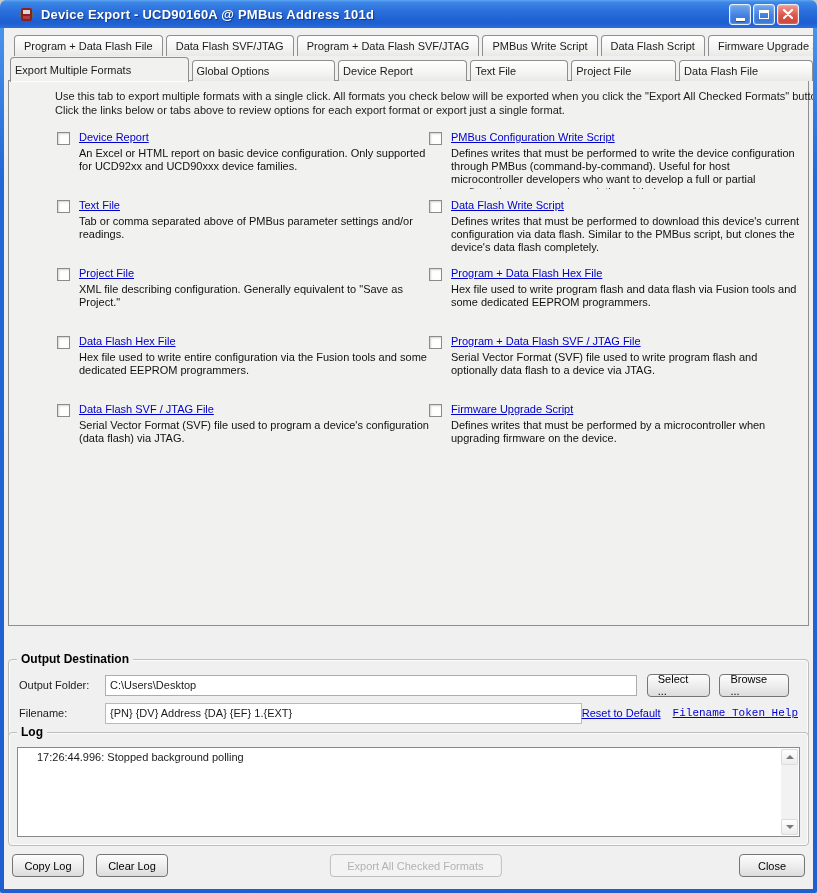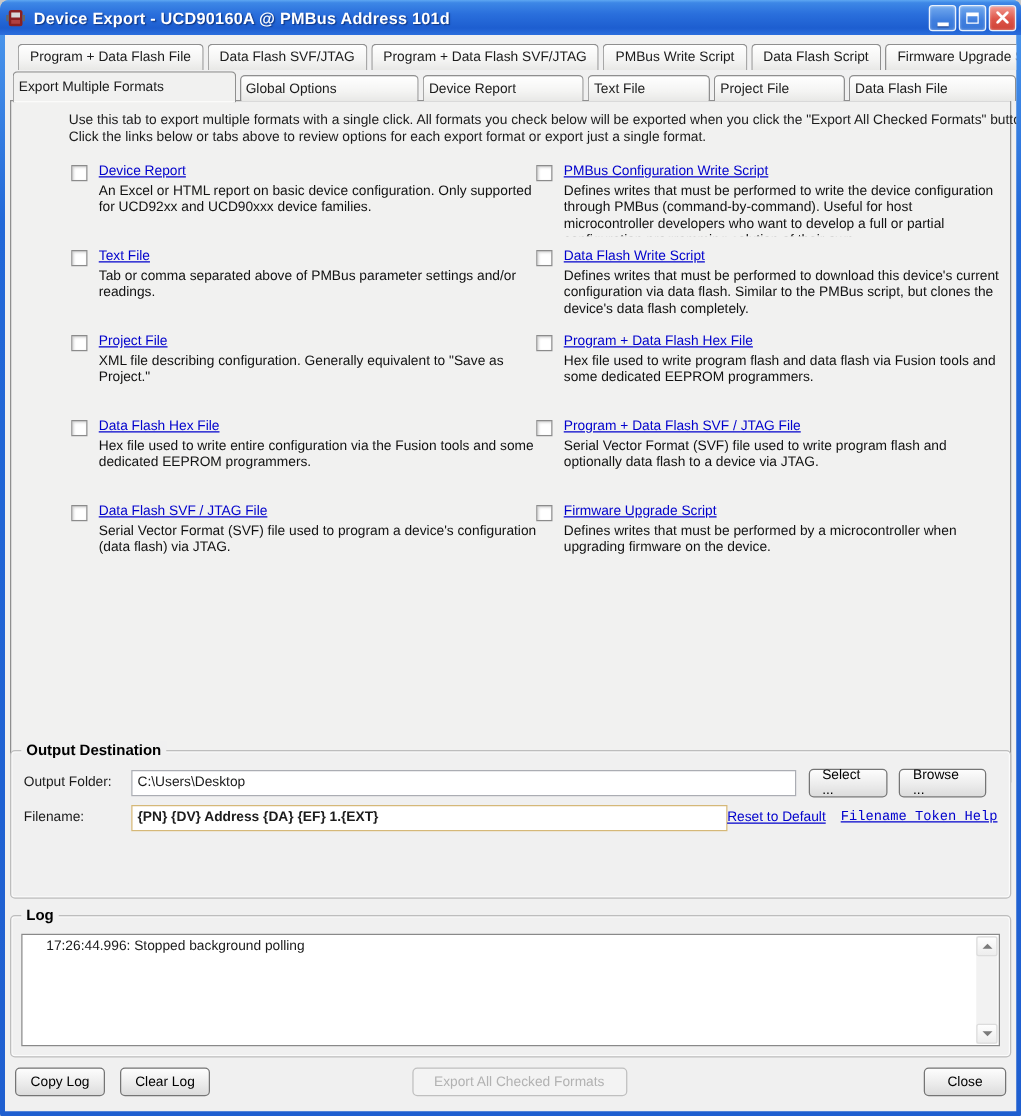--- a/index.html
+++ b/index.html
@@ -7,21 +7,21 @@
   .window {
     position:relative; width:817px; height:893px; margin:0 auto;
     background:linear-gradient(#4f9bee,#2268d8 20%,#1f5fd0);
     border-radius:7px 7px 2px 2px;
     overflow:hidden;
   }
   
   .titlebar {
     position:absolute; top:0; left:0; right:0; height:28px;
     background:linear-gradient(#5ea7f2 0%, #3d87e6 8%, #2a6fdc 40%, #1d5ed0 80%, #2b6edd 100%);
-    display:flex; align-items:center; padding:0 4px;
+    display:flex; align-items:center; padding:0 18px;
   }
   .app-icon { width:17px; height:17px; margin-right:6px; flex:0 0 auto; }
   .title-text {
     color:#fff; font-weight:bold; font-size:13px; letter-spacing:0.2px;
     text-shadow:1px 1px 1px rgba(10,40,110,.8); flex:1 1 auto;
     white-space:nowrap; overflow:hidden;
   }
   .tb-btns { display:flex; gap:2px; }
   .tb-btn {
     width:22px; height:21px; border-radius:3px; border:1px solid #eaf2fc;
@@ -77,35 +77,35 @@
   .item-body { width:352px; }
   .item-link { color:#0000cc; text-decoration:underline; cursor:pointer; display:inline-block; }
   .item-desc { margin-top:4px; line-height:13px; color:#111; }
   .item-desc.clip { max-height:42px; overflow:hidden; }
   
   .groupbox {
     position:absolute; left:4px; right:4px;
     border:1px solid #bdbdbd; border-radius:4px; background:#f0f0f0;
     box-shadow:inset 0 0 0 1px rgba(255,255,255,.7);
   }
-  .gb-output { top:572px; height:119px; }
+  .gb-output { top:631px; height:119px; }
   .gb-log { top:704px; height:114px; }
   .legend {
     position:absolute; top:-8px; left:8px; background:#f0f0f0; padding:0 4px;
     font-weight:bold; font-size:12px; color:#000;
   }
   .od-row { position:absolute; left:10px; right:10px; height:22px; display:flex; align-items:center; }
   .od-row.r1 { top:14px; } .od-row.r2 { top:42px; } .od-row.r3 { top:68px; height:16px; }
   .od-label { width:86px; flex:0 0 auto; }
   .textinput {
     height:21px; background:#fff; border:1px solid #abadb3; padding:0 4px;
     display:flex; align-items:center; white-space:nowrap; overflow:hidden; font-size:11px;
   }
   .ti-folder { width:546px; margin-right:10px; }
-  .ti-filename { width:497px; border-color:#d5b878; margin-right:0;font-weight:bold; }
+  .ti-filename { width:497px; border-color:#d5b878; margin-right:0; }
   .xp-btn {
     height:23px; padding:0 10px; border:1px solid #757575; border-radius:4px;
     background:linear-gradient(#fdfdfd,#ececec 55%,#dcdcdc);
     font-size:11px; display:inline-flex; align-items:center; justify-content:center;
     cursor:pointer; color:#000;
   }
   .xp-btn.sm { min-width:62px; margin-right:9px; }
   .link { color:#0000cc; text-decoration:underline; cursor:pointer; white-space:nowrap; }
   .link + .link { margin-left:12px;font-family:Liberation Mono, monospace; }
   .preview-value { color:#1b1b1b; }

